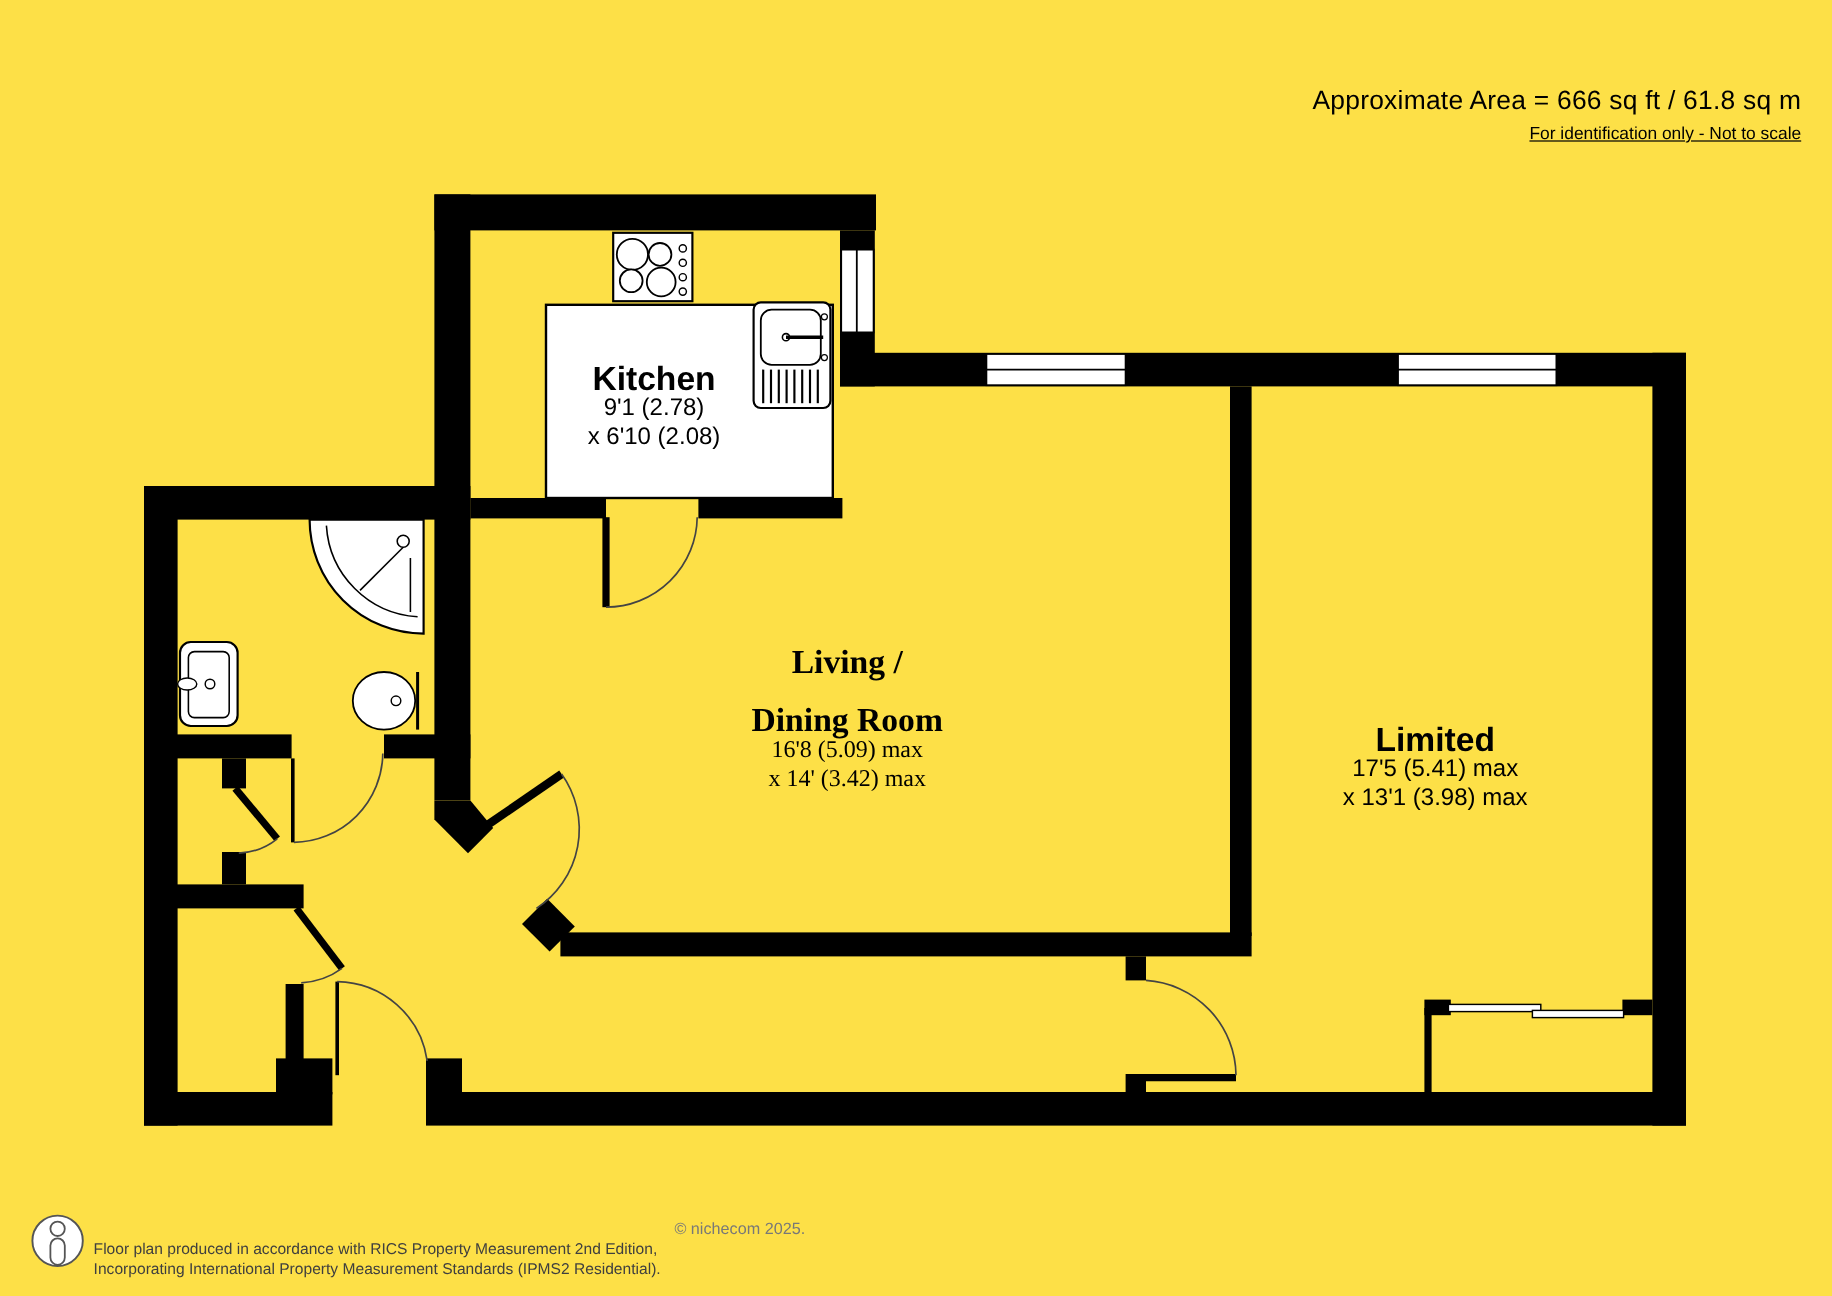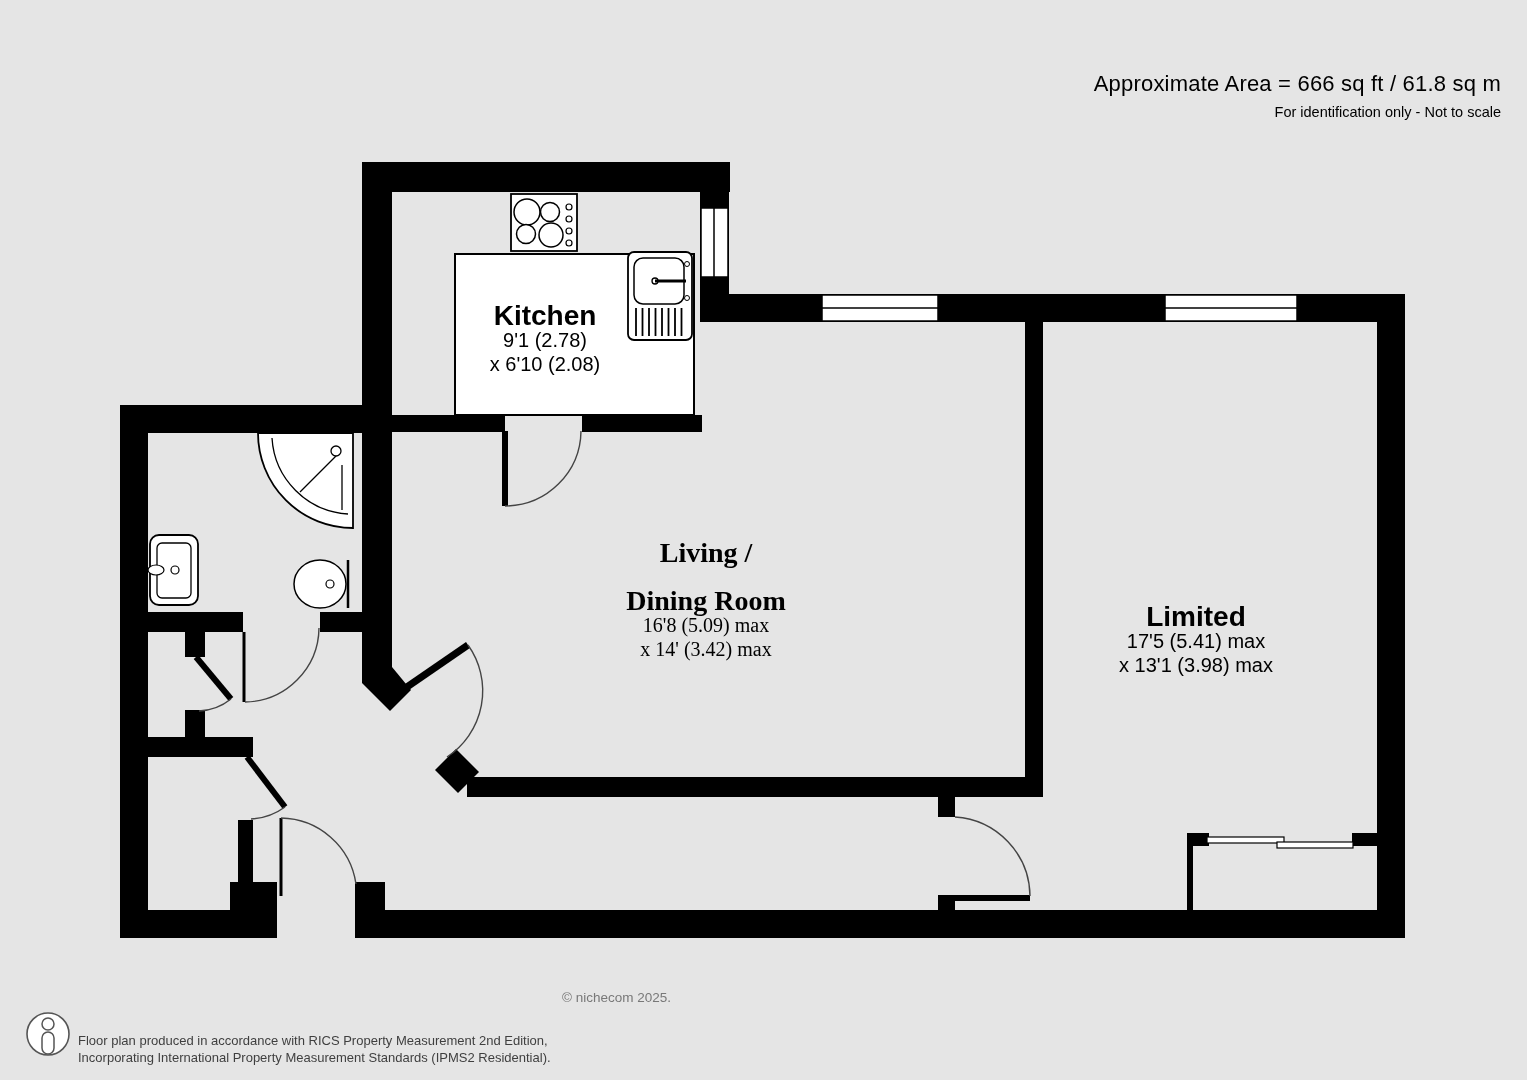--- a/index.html
+++ b/index.html
@@ -1,29 +1,29 @@
 <!DOCTYPE html>
 <html><head>
 <meta charset="utf-8">
 <style>
   html,body{margin:0;padding:0;background:#ffffff;}
   body{font-family:"Liberation Sans", sans-serif;}
-  #stage{position:relative;width:1527px;height:1080px;background:#e5e5e5;overflow:hidden;}
+  #stage{position:relative;width:1527px;height:1080px;background:#fde047;overflow:hidden;}
   #plan-svg{position:absolute;left:0;top:0;}
   .hdr{position:absolute;top:71px;right:26px;text-align:right;color:#000;}
   .hdr .area{font-size:22px;letter-spacing:.2px;}
-  .hdr .note{font-size:14.5px;margin-top:7px;}
+  .hdr .note{font-size:14.5px;margin-top:7px;text-decoration:underline;}
   .room-label{position:absolute;text-align:center;color:#000;line-height:24px;font-size:20px;}
   .room-label .rname{font-weight:bold;font-size:28px;margin-top:24px;}
   .kitchen-label{left:420px;top:280px;width:250px;}
   .living-label{left:581px;top:517px;width:250px;font-family:Liberation Serif, serif;}
   .bedroom-label{left:1071px;top:581px;width:250px;}
   .footer-text{position:absolute;left:78px;top:1006px;font-size:13px;line-height:16.5px;color:#3f3f3f;margin-top:27px;}
   .footer-ref{margin-left:14px;}
-  .copyright{position:absolute;left:562px;top:990px;font-size:13.5px;color:#787878;}
+  .copyright{position:absolute;left:562px;top:1016px;font-size:13.5px;color:#787878;}
   .person-badge{position:absolute;left:25px;top:1010px;}
 </style>
 </head>
 <body>
 
 <div id="stage">
 
   <svg id="plan-svg" width="1527" height="1080" viewBox="0 0 1527 1080">
 
     <rect x="455" y="254" width="239" height="161" fill="#fff" stroke="#000" stroke-width="2"></rect>

